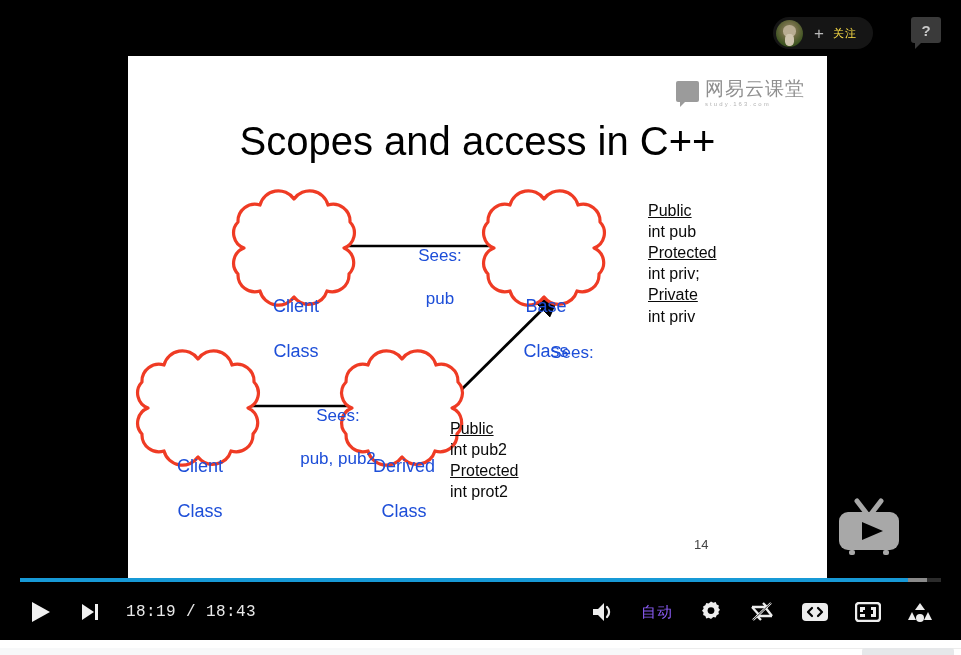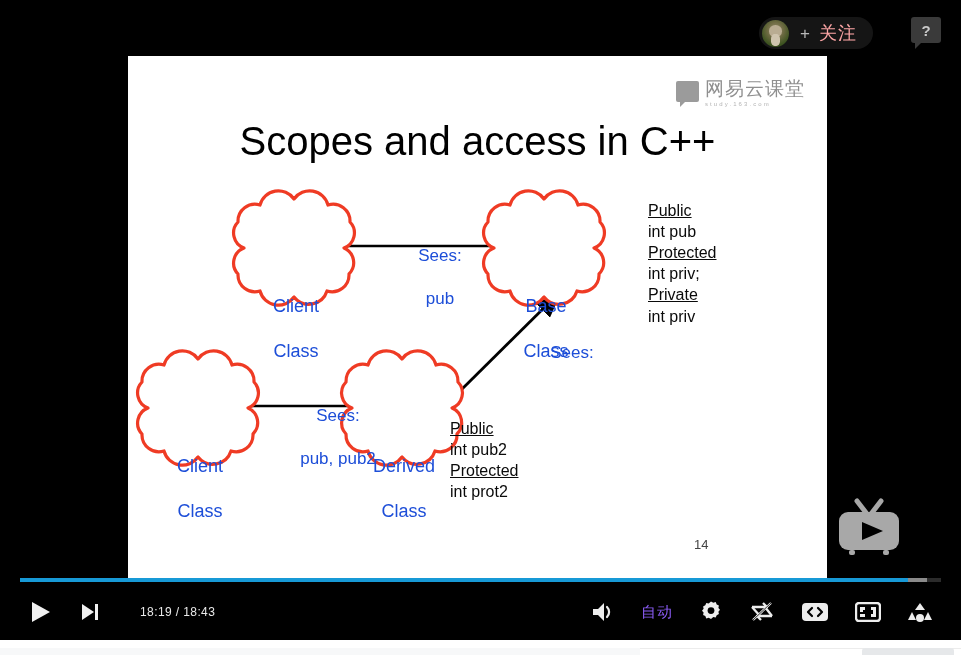--- a/index.html
+++ b/index.html
@@ -46,21 +46,21 @@
     content: ""; position: absolute;
     left: 9px; top: 14px; width: 9px; height: 12px;
     border-radius: 40%;
     background: #cfc4ae;
   }
   .plus-glyph {
     color: #b9b9b9; font-size: 17px; line-height: 1;
     font-weight: 400; margin-left: 2px;
   }
   .follow-text {
-    color: #fca5a5; font-size: 18px; letter-spacing: 1px;
+    color: #fde047; font-size: 11px; letter-spacing: 1px;
   }
   
   #help-bubble {
     position: absolute; right: 20px; top: 17px;
     width: 30px; height: 26px;
     background: #3a3a3a;
     border-radius: 3px;
     display: flex; align-items: center; justify-content: center;
     cursor: pointer; z-index: 40;
   }
@@ -158,23 +158,23 @@
     z-index: 30;
   }
   .ctl {
     display: flex; align-items: center; justify-content: center;
     cursor: pointer;
     color: #e8e8e8;
   }
   #btn-play { margin-left: 26px; width: 30px; height: 30px; }
   #btn-next { margin-left: 20px; width: 28px; height: 28px; }
   #time-display {
-    margin-left: 36px;
-    color: #e9e9e9; font-size: 12px; letter-spacing: 0.4px;
-    font-family: Liberation Sans, sans-serif;
+    margin-left: 22px;
+    color: #e9e9e9; font-size: 16px; letter-spacing: 0.4px;
+    font-family: Liberation Mono, monospace;
   }
   #right-controls {
     margin-left: auto; display: flex; align-items: center;
     gap: 26px; margin-right: 28px;
   }
   #quality-label { color: #8b5cf6; font-size: 15px; letter-spacing: 1px; cursor: pointer; }
   
   #page-below {
     position: absolute; left: 0; top: 640px;
     width: 961px; height: 15px;

